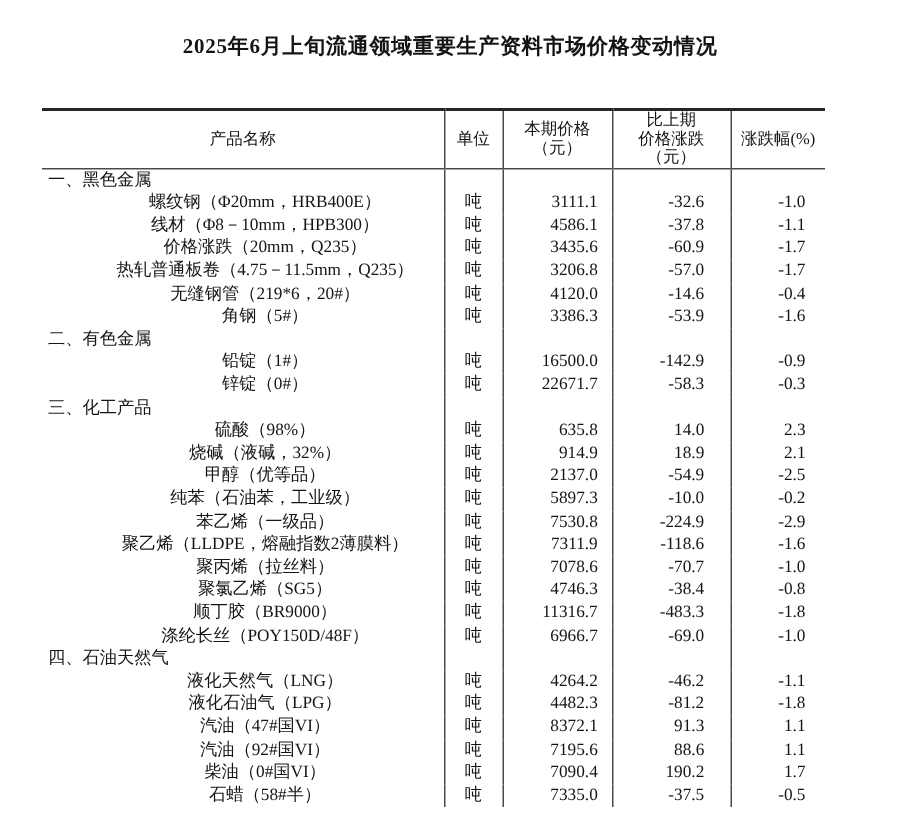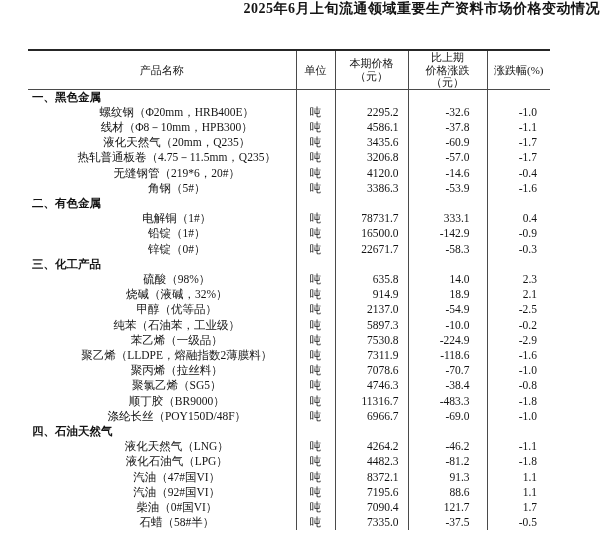--- a/index.html
+++ b/index.html
@@ -8,22 +8,22 @@
     background: #ffffff;
   }
   body {
     width: 600px;
     height: 551px;
     overflow: hidden;
     font-family: "Liberation Serif", "DejaVu Serif", serif;
     color: #141414;
   }
   .page-title {
-    padding-top: 0;
-    text-align: right;
+    padding-top: 23px;
+    text-align: center;
     font-size: 14px;
     line-height: 17px;
     font-weight: 700;
     letter-spacing: 0.5px;
   }
   table.price-table {
     margin: 32px 0 0 28px;
     width: 522px;
     border-collapse: collapse;
     table-layout: fixed;
@@ -46,21 +46,21 @@
   tbody td {
     height: 15.2px;
     line-height: 15.2px;
     padding: 0;
     font-size: 11.5px;
     white-space: nowrap;
     overflow: hidden;
     vertical-align: middle;
   }
   td.name      { text-align: center;  padding-left: 30px; }
-  td.section   { text-align: left;  padding-left: 4px; font-weight: 700; }
+  td.section   { text-align: left;  padding-left: 4px; font-weight: 400; }
   td.unit      { text-align: center; }
   td.num       { text-align: right; }
   td.c3        { padding-right: 9px; }
   td.c4        { padding-right: 17px; margin-left: 24px; }
   td.c5        { padding-right: 13px; }
 </style>
 </head>
 <body>
 
 <div class="page-title">2025年6月上旬流通领域重要生产资料市场价格变动情况</div>
@@ -89,33 +89,33 @@
       <tr>
         <td class="name section">一、黑色金属</td>
         <td class="unit"></td>
         <td class="num c3"></td>
         <td class="num c4"></td>
         <td class="num c5"></td>
       </tr>
       <tr>
         <td class="name">螺纹钢（Φ20mm，HRB400E）</td>
         <td class="unit">吨</td>
-        <td class="num c3">2295.2</td>
+        <td class="num c3">3111.1</td>
         <td class="num c4">-32.6</td>
         <td class="num c5">-1.0</td>
       </tr>
       <tr>
         <td class="name">线材（Φ8－10mm，HPB300）</td>
         <td class="unit">吨</td>
         <td class="num c3">4586.1</td>
         <td class="num c4">-37.8</td>
         <td class="num c5">-1.1</td>
       </tr>
       <tr>
-        <td class="name">液化天然气（20mm，Q235）</td>
+        <td class="name">价格涨跌（20mm，Q235）</td>
         <td class="unit">吨</td>
         <td class="num c3">3435.6</td>
         <td class="num c4">-60.9</td>
         <td class="num c5">-1.7</td>
       </tr>
       <tr>
         <td class="name">热轧普通板卷（4.75－11.5mm，Q235）</td>
         <td class="unit">吨</td>
         <td class="num c3">3206.8</td>
         <td class="num c4">-57.0</td>
@@ -136,27 +136,20 @@
         <td class="num c5">-1.6</td>
       </tr>
       <tr>
         <td class="name section">二、有色金属</td>
         <td class="unit"></td>
         <td class="num c3"></td>
         <td class="num c4"></td>
         <td class="num c5"></td>
       </tr>
       <tr>
-        <td class="name">电解铜（1#）</td>
-        <td class="unit">吨</td>
-        <td class="num c3">78731.7</td>
-        <td class="num c4">333.1</td>
-        <td class="num c5">0.4</td>
-      </tr>
-      <tr>
         <td class="name">铅锭（1#）</td>
         <td class="unit">吨</td>
         <td class="num c3">16500.0</td>
         <td class="num c4">-142.9</td>
         <td class="num c5">-0.9</td>
       </tr>
       <tr>
         <td class="name">锌锭（0#）</td>
         <td class="unit">吨</td>
         <td class="num c3">22671.7</td>
@@ -272,21 +265,21 @@
         <td class="name">汽油（92#国VI）</td>
         <td class="unit">吨</td>
         <td class="num c3">7195.6</td>
         <td class="num c4">88.6</td>
         <td class="num c5">1.1</td>
       </tr>
       <tr>
         <td class="name">柴油（0#国VI）</td>
         <td class="unit">吨</td>
         <td class="num c3">7090.4</td>
-        <td class="num c4">121.7</td>
+        <td class="num c4">190.2</td>
         <td class="num c5">1.7</td>
       </tr>
       <tr>
         <td class="name">石蜡（58#半）</td>
         <td class="unit">吨</td>
         <td class="num c3">7335.0</td>
         <td class="num c4">-37.5</td>
         <td class="num c5">-0.5</td>
       </tr>
     </tbody>

